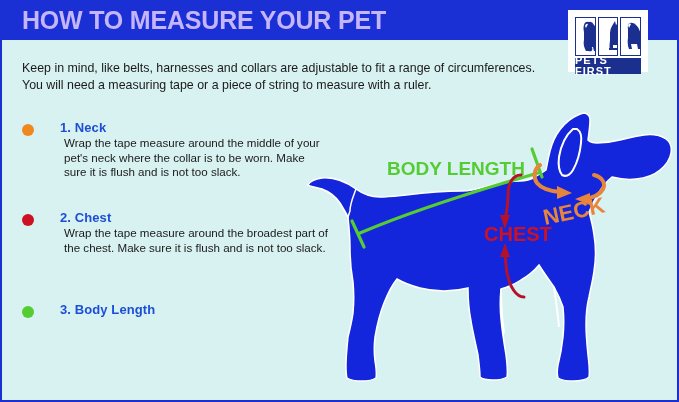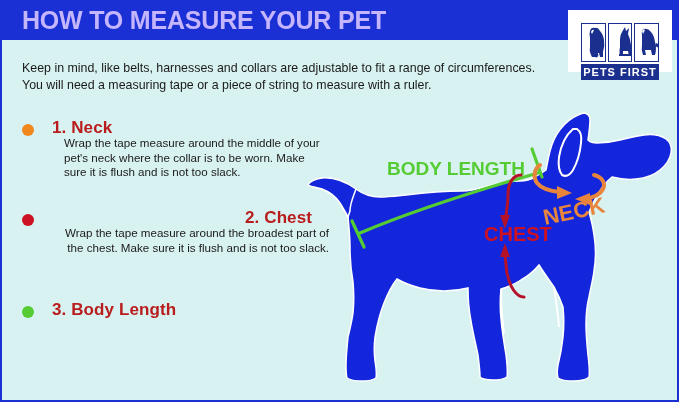--- a/index.html
+++ b/index.html
@@ -23,25 +23,25 @@
   #header-title{
     position:absolute;left:22px;top:6px;
     color:#c4b5fd;
     font-size:25px;font-weight:bold;
     letter-spacing:-0.2px;
     font-family:"Liberation Sans", sans-serif;
     white-space:nowrap;
   }
   
   #logo{
-    position:absolute;left:566px;top:8px;width:104px;height:62px;
+    position:absolute;left:566px;top:8px;width:80px;height:62px;
     background:#ffffff;
     border:1px solid #ffffff;
     box-sizing:border-box;
-    padding:12px;
+    padding:6px;
   }
   #logo-frames{
     display:flex;gap:2px;height:39px;
   }
   .logo-frame{
     flex:1;border:1px solid #1b2f8f;background:#ffffff;
     position:relative;overflow:hidden;
   }
   .logo-frame svg{position:absolute;left:0;top:0;}
   #logo-wordbar{
@@ -60,21 +60,21 @@
     font-family:"Liberation Sans", sans-serif;
   }
   .intro-line{display:block;white-space:nowrap;}
   
   #steps{position:absolute;left:20px;top:118px;width:290px;}
   .step{position:relative;margin-bottom:14px;}
   .step-bullet{
     position:absolute;left:0;top:4px;width:12px;height:12px;border-radius:50%;
   }
   .step-title{
-    margin-left:30px;font-size:17px;font-weight:bold;color:#b91c1c;
+    margin-left:38px;font-size:13px;font-weight:bold;color:#1d4ed8;
     line-height:16px;letter-spacing:0.1px;
   }
   .step-body{
     margin-left:42px;font-size:11.6px;color:#1a1a1a;line-height:14.6px;
     width:265px;
   }
   
   #illustration{
     position:absolute;left:300px;top:105px;width:379px;height:297px;
   }
@@ -122,21 +122,21 @@
   </div>
 
   <div id="steps">
 
     <div class="step" style="height:76px;">
       <span class="step-bullet" style="background:#f0881e;"></span>
       <div class="step-title">1. Neck</div>
       <div class="step-body">Wrap the tape measure around the middle of your pet's neck where the collar is to be worn. Make sure it is flush and is not too slack.</div>
     </div>
 
-    <div class="step" style="height:78px;text-align:right;">
+    <div class="step" style="height:78px;">
       <span class="step-bullet" style="background:#cc1122;"></span>
       <div class="step-title">2. Chest</div>
       <div class="step-body">Wrap the tape measure around the broadest part of the chest. Make sure it is flush and is not too slack.</div>
     </div>
 
     <div class="step">
       <span class="step-bullet" style="background:#55cc33;"></span>
       <div class="step-title">3. Body Length</div>
     </div>
 

